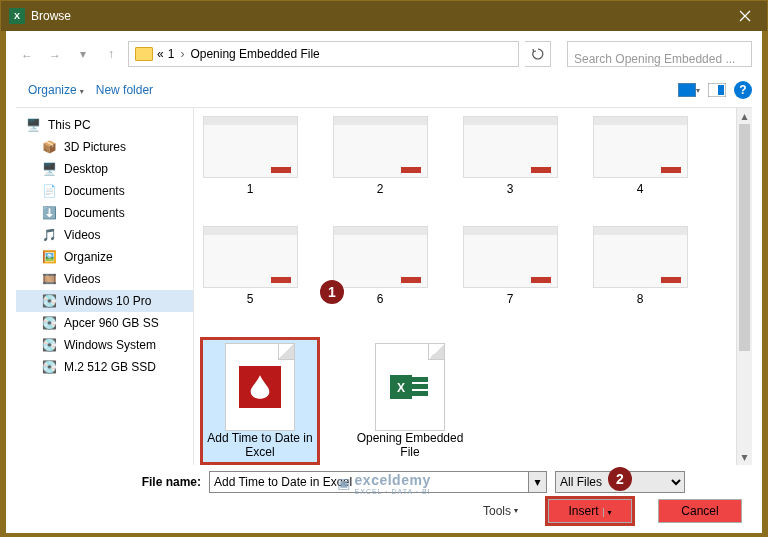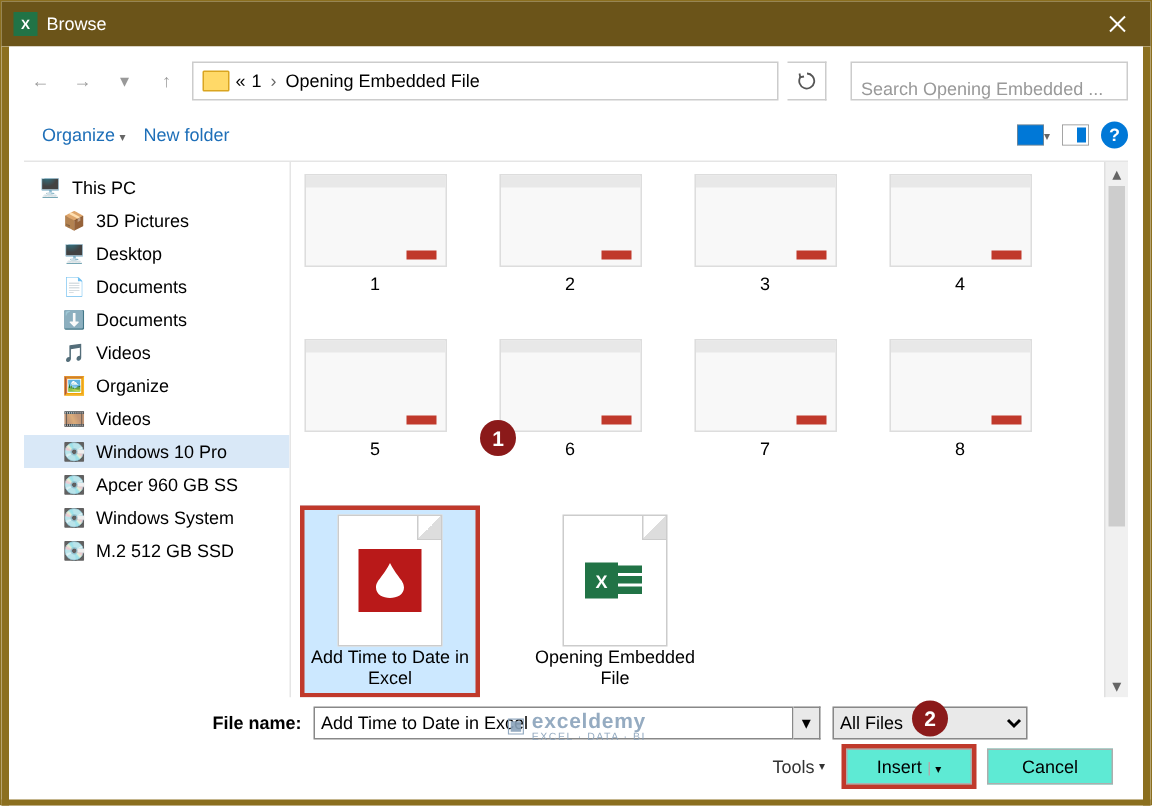--- a/index.html
+++ b/index.html
@@ -52,23 +52,23 @@
 .xl-ico { width: 42px; height: 42px; background: #fff; display: flex; align-items: center; justify-content: center; }
 
 .callout { position: absolute; width: 24px; height: 24px; background: #8b1a1a; color: #fff; border-radius: 50%; display: flex; align-items: center; justify-content: center; font-weight: bold; font-size: 14px; z-index: 50; }
 
 .footer { padding: 6px 10px 2px 10px; position: relative; }
 .fnrow { display: flex; align-items: center; gap: 8px; margin-bottom: 6px; }
 .fnrow .lbl { width: 175px; text-align: right; font-weight: bold; }
 .fnrow input.filename { flex: 0 0 320px; height: 22px; border: 1px solid #888; padding: 0 4px; }
 .fnrow select { flex: 0 0 130px; height: 22px; border: 1px solid #888; background: #e9e9e9; }
 .fnrow .drop-arrow { border: 1px solid #888; border-left: none; width: 18px; height: 22px; display: flex; align-items: center; justify-content: center; background: #e9e9e9; margin-left: -8px; }
-.btnrow { display: flex; align-items: center; justify-content: flex-end; gap: 10px; }
+.btnrow { display: flex; align-items: center; justify-content: flex-end; gap: 26px; }
 .toolsmenu { color: #333; padding: 2px 4px; cursor: pointer; display: inline-flex; align-items: center; gap: 3px; }
-.btn { width: 84px; height: 24px; border: 1px solid #adadad; background: #5eead4; cursor: pointer; display: inline-flex; align-items: center; justify-content: center; }
+.btn { width: 84px; height: 24px; border: 1px solid #adadad; background: #ef4444; cursor: pointer; display: inline-flex; align-items: center; justify-content: center; }
 .btn.insert { outline: 3px solid #c0392b; }
 .btn .split::after { content: "▾"; font-size: 8px; margin-left: 4px; border-left:1px solid #adadad; padding-left:4px; }
 
 .watermark { position: absolute; left: 50%; transform: translateX(-50%); bottom: 30px; color: #8aa3bb; font-size: 11px; display: flex; align-items: center; gap: 4px; pointer-events: none; opacity: 0.9; }
 .watermark .cube { font-size: 14px; }
 .watermark b { font-size: 14px; letter-spacing: 0.5px; }
 .watermark .sub { font-size: 7px; letter-spacing: 1px; display:block; }
 
 .scrollbar { position:absolute; right:0; top:0; bottom:0; width:16px; background:#f0f0f0; border-left:1px solid #e0e0e0; }
 .scrollbar .btn-s { height:16px; display:flex; align-items:center; justify-content:center; color:#666; cursor:pointer; }

